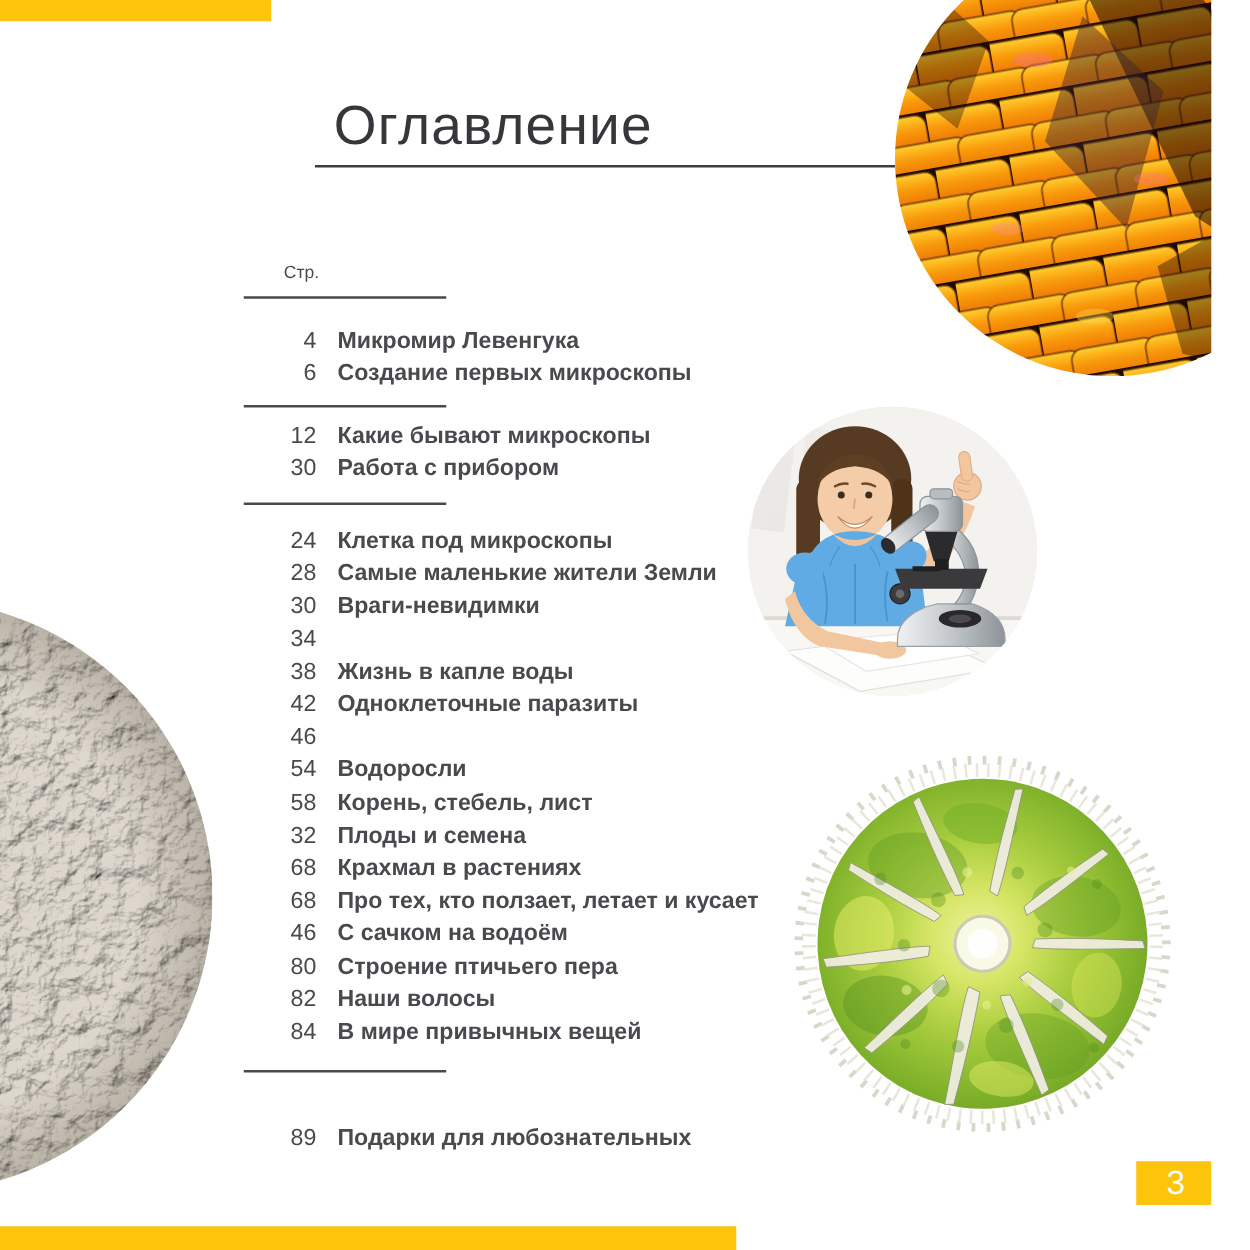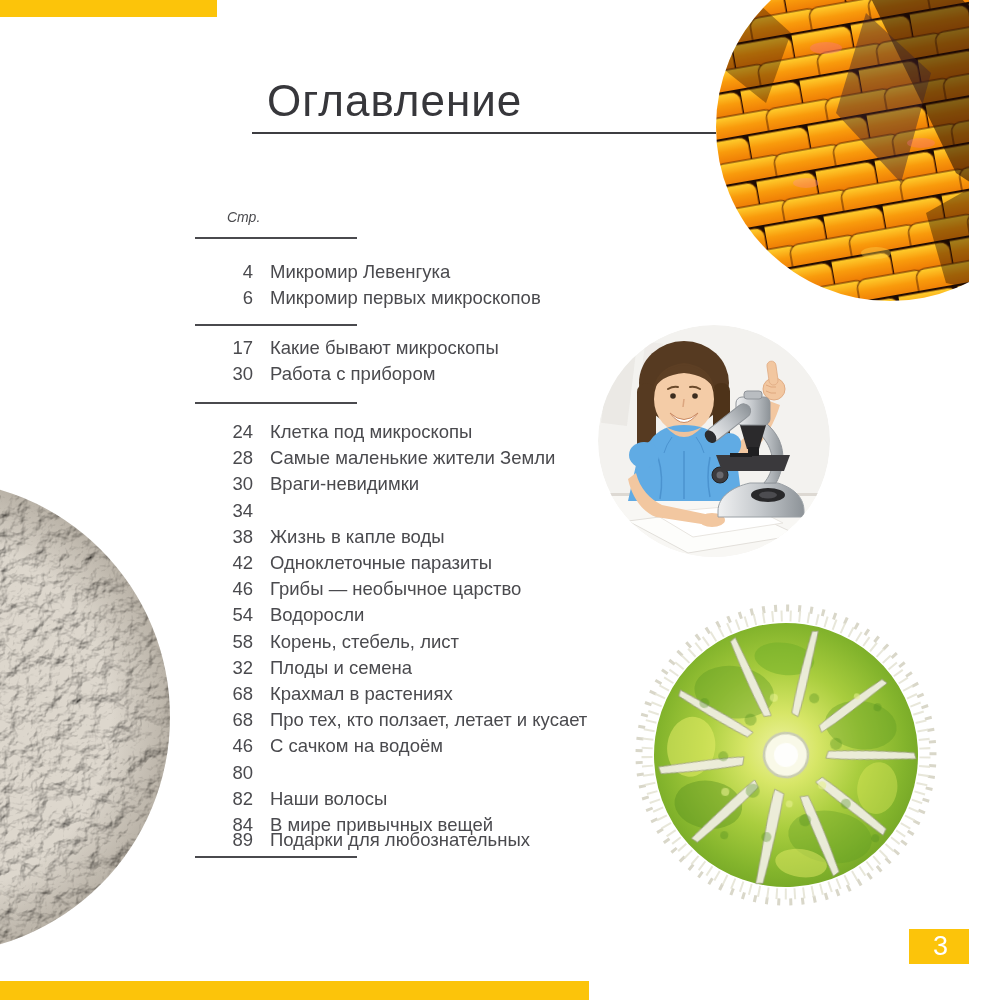--- a/index.html
+++ b/index.html
@@ -14,28 +14,28 @@
   .pagenum{position:absolute;left:909px;top:929px;width:91px;height:35px;background:#fcc40a;
            color:#ffffff;font-size:27px;font-weight:300;line-height:35px;padding-left:0;}
   .pagenum span{display:inline-block;margin-left:24px;}
 
   
   .title{position:absolute;left:267px;top:76px;font-size:44px;font-weight:300;
          color:#37373b;letter-spacing:1px;white-space:nowrap;}
   .title-underline{position:absolute;left:252px;top:132px;width:464px;height:2px;background:#3d3d41;}
 
   
-  .str{position:absolute;left:227px;top:209px;font-style:italic;font-size:14px;color:#4a4a4e;}
+  .str{position:absolute;left:227px;top:209px;font-size:14px;color:#4a4a4e;}
   .divider{position:absolute;left:195px;width:162px;height:2px;background:#4a4a4e;}
   .d0{top:237px}.d1{top:324px}.d2{top:402px}.d3{top:856px}
   .toc-group{position:absolute;left:195px;width:430px;}
-  .g0{top:259px}.g1{top:335px}.g2{top:419px}.g3{top:827px}
+  .g0{top:259px}.g1{top:335px}.g2{top:419px}.g3{top:897px}
   .row{display:flex;align-items:center;height:26.2px;font-size:18.5px;color:#4a4a4e;}
   .num{width:58px;text-align:right;flex:0 0 58px;}
-  .tt{padding-left:17px;white-space:nowrap;}
+  .tt{padding-left:17px;white-space:nowrap;font-weight:bold;}
 
   
   .circ{position:absolute;border-radius:50%;overflow:hidden;}
   .circ svg{display:block;}
   .butterfly{left:716px;top:-47px;width:348px;height:348px;}
   .girl{left:598px;top:325px;width:232px;height:232px;}
   .algae{left:629px;top:598px;width:314px;height:314px;}
   .sponge{left:-304px;top:480px;width:474px;height:474px;}
 </style>
 </head>
@@ -238,27 +238,27 @@
   <div class="divider d2"></div>
   <div class="divider d3"></div>
 
   <div class="toc-group g0">
     <div class="row">
         <span class="num">4</span>
         <span class="tt">Микромир Левенгука</span>
       </div>
     <div class="row">
         <span class="num">6</span>
-        <span class="tt">Микромир первых микроскопов</span>
+        <span class="tt">Создание первых микроскопы</span>
       </div>
   </div>
 
   <div class="toc-group g1">
     <div class="row">
-        <span class="num">17</span>
+        <span class="num">12</span>
         <span class="tt">Какие бывают микроскопы</span>
       </div>
     <div class="row">
         <span class="num">30</span>
         <span class="tt">Работа с прибором</span>
       </div>
   </div>
 
   <div class="toc-group g2">
     <div class="row">
@@ -279,21 +279,20 @@
     <div class="row">
         <span class="num">38</span>
         <span class="tt">Жизнь в капле воды</span>
       </div>
     <div class="row">
         <span class="num">42</span>
         <span class="tt">Одноклеточные паразиты</span>
       </div>
     <div class="row">
         <span class="num">46</span>
-        <span class="tt">Грибы — необычное царство</span>
       </div>
     <div class="row">
         <span class="num">54</span>
         <span class="tt">Водоросли</span>
       </div>
     <div class="row">
         <span class="num">58</span>
         <span class="tt">Корень, стебель, лист</span>
       </div>
     <div class="row">
@@ -307,20 +306,21 @@
     <div class="row">
         <span class="num">68</span>
         <span class="tt">Про тех, кто ползает, летает и кусает</span>
       </div>
     <div class="row">
         <span class="num">46</span>
         <span class="tt">С сачком на водоём</span>
       </div>
     <div class="row">
         <span class="num">80</span>
+        <span class="tt">Строение птичьего пера</span>
       </div>
     <div class="row">
         <span class="num">82</span>
         <span class="tt">Наши волосы</span>
       </div>
     <div class="row">
         <span class="num">84</span>
         <span class="tt">В мире привычных вещей</span>
       </div>
   </div>

